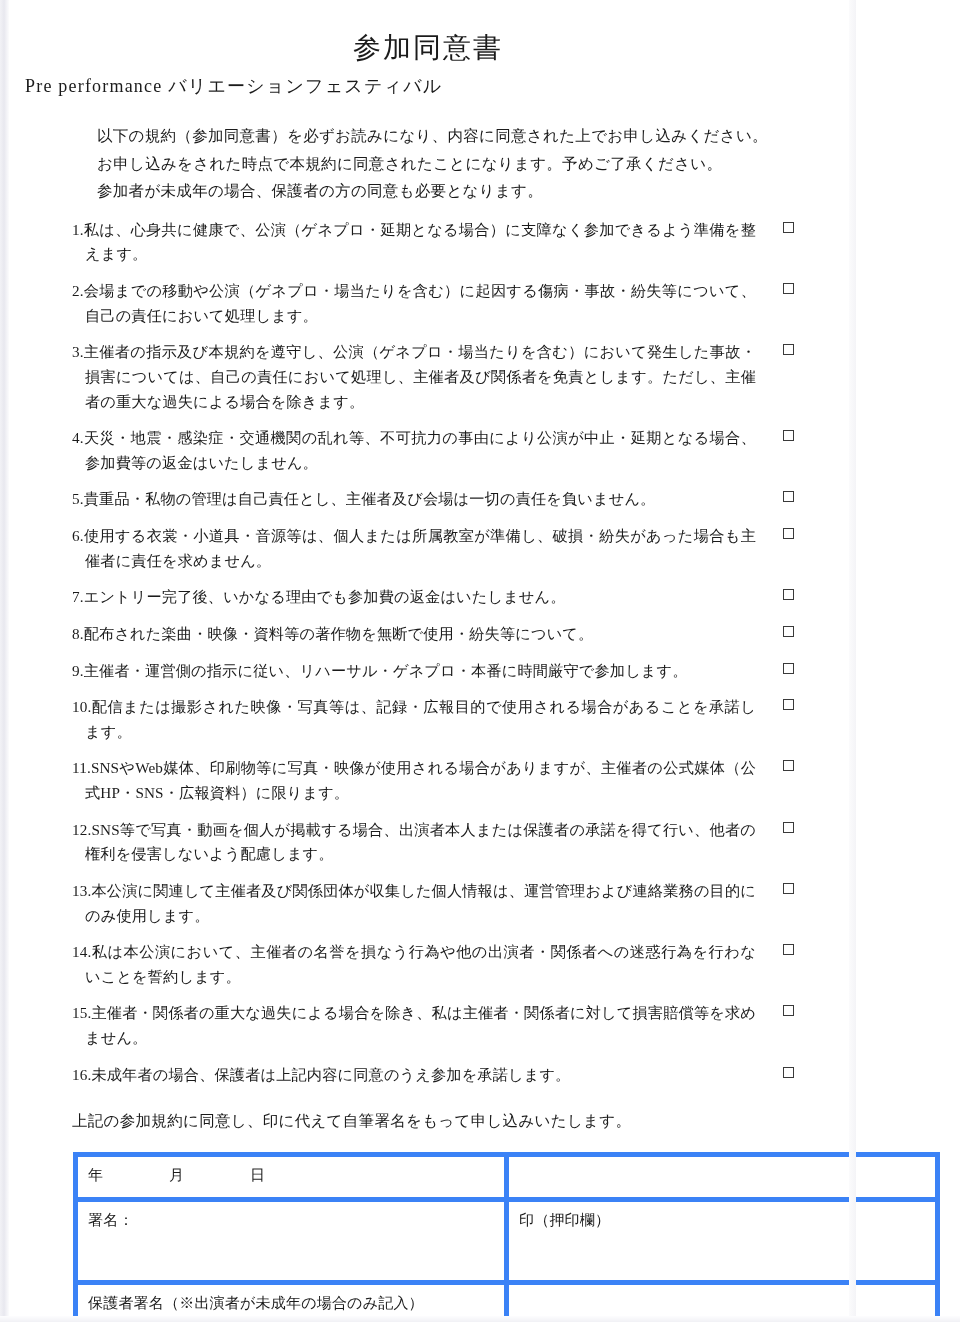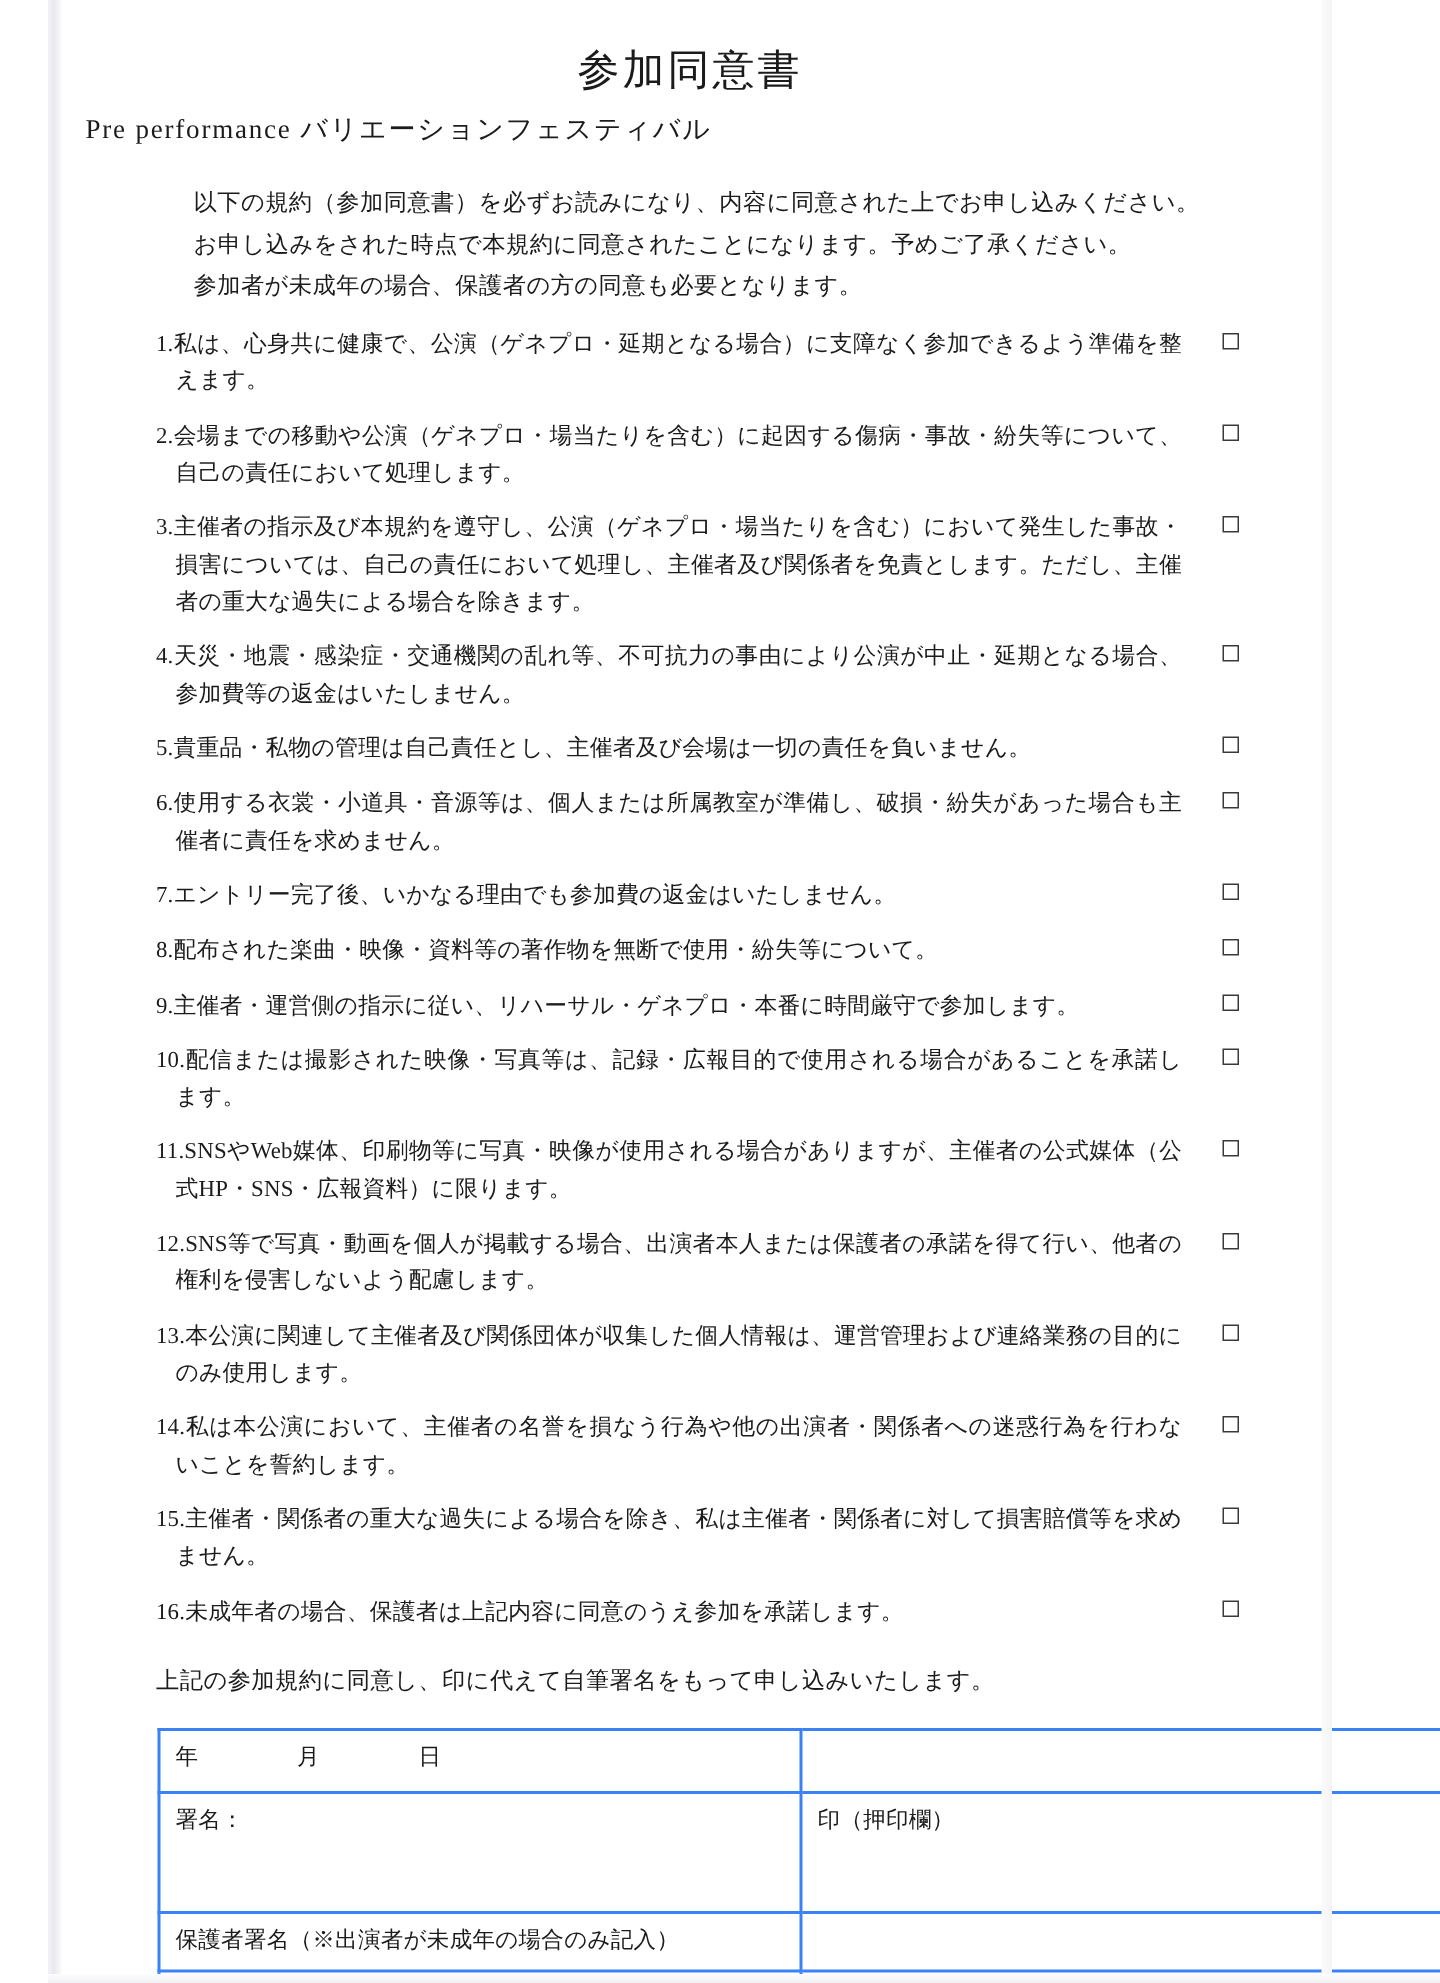--- a/index.html
+++ b/index.html
@@ -37,21 +37,20 @@
     left: 0; bottom: 0;
     width: 960px; height: 6px;
     background: linear-gradient(to top, #f1f1f5 0%, #fdfdfe 100%);
     pointer-events: none;
   }
   .page {
     position: relative;
     width: 856px;
     height: 1322px;
     box-sizing: border-box;
-    margin-left: 32px;
   }
 
   
   .doc-title {
     text-align: center;
     font-size: 28px;
     letter-spacing: 2px;
     margin: 0;
     padding-top: 30px;
     font-weight: normal;
@@ -124,21 +123,21 @@
     margin-top: 18px;
     padding-left: 73px;
   }
   table.sig-table {
     border-collapse: collapse;
     width: 812px;
     table-layout: fixed;
     font-size: 15px;
   }
   table.sig-table td {
-    border: 2px solid #3b82f6;
+    border: 5px solid #3b82f6;
     padding: 7px 10px;
     vertical-align: top;
     letter-spacing: 0.2px;
     line-height: 1.5;
   }
   table.sig-table td.col-left { width: 406px; }
   table.sig-table td.col-right { width: 406px; }
   tr.row-date td { height: 26px; }
   tr.row-sign td { height: 64px; }
   tr.row-guardian td { height: 22px; }

